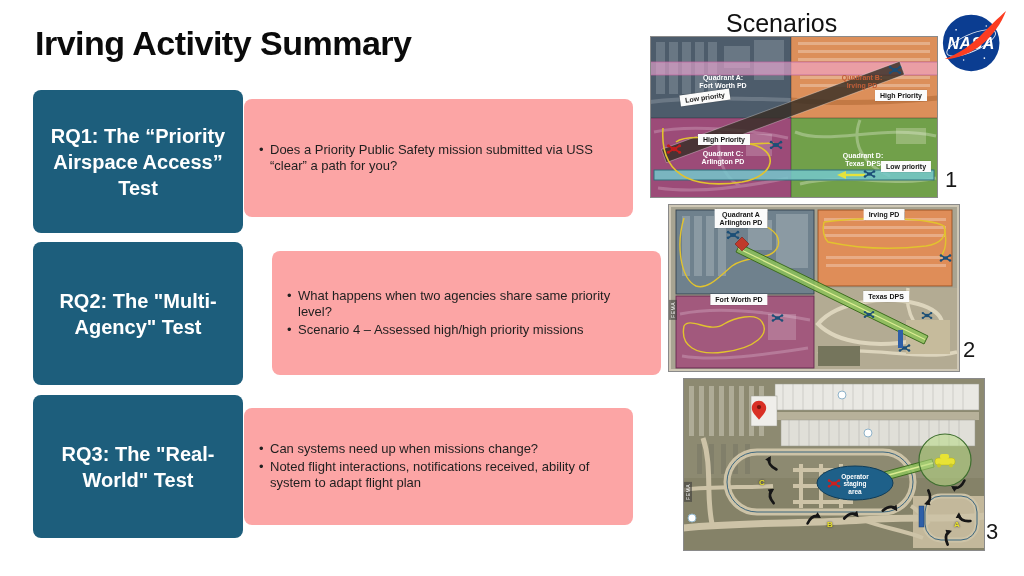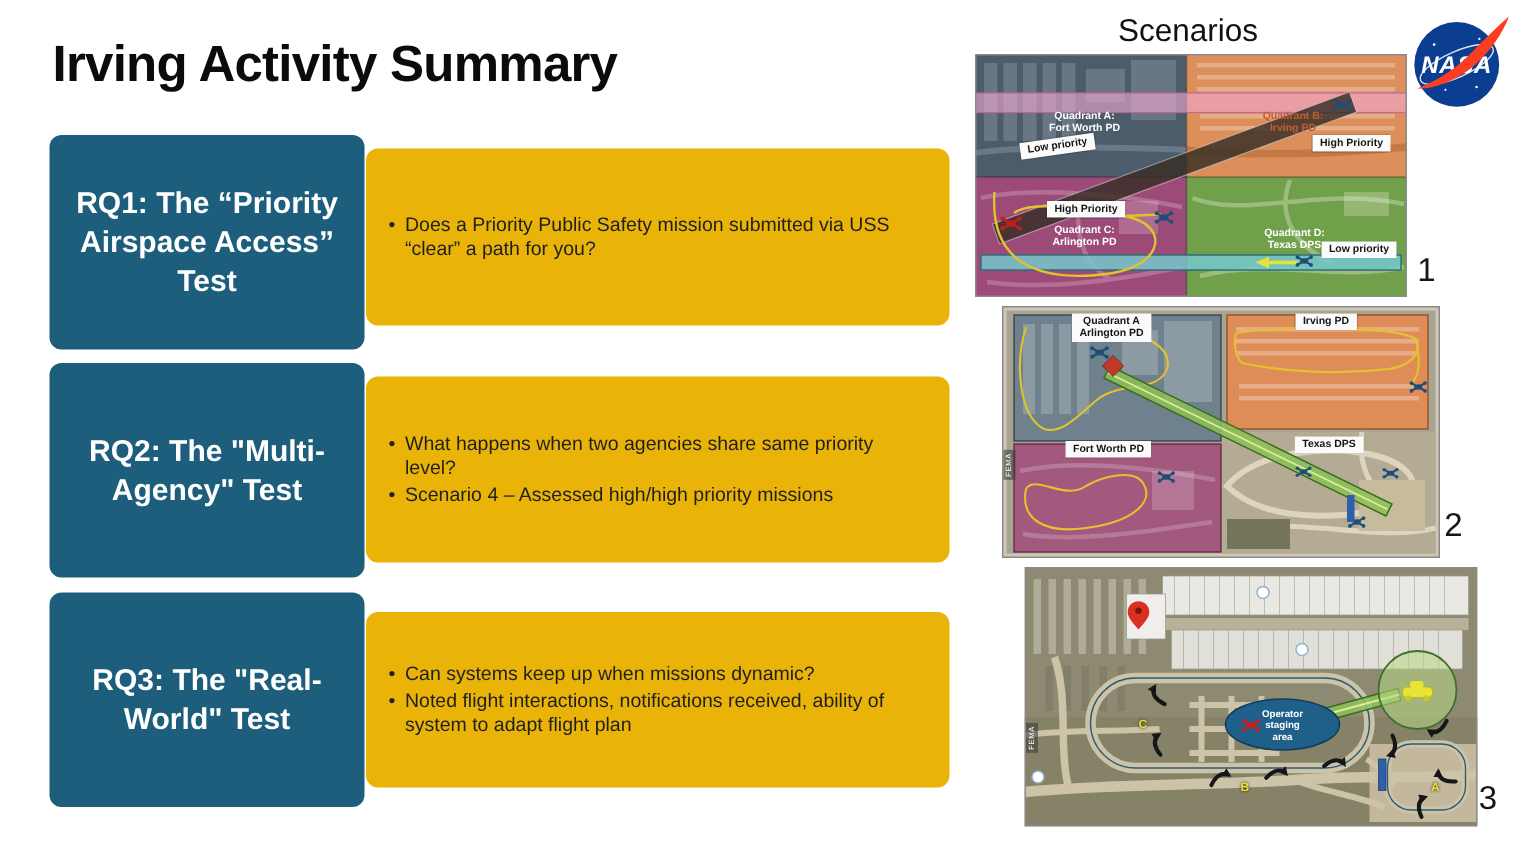--- a/index.html
+++ b/index.html
@@ -12,36 +12,36 @@
     color:#0b0b0b;letter-spacing:-0.5px;margin:0;
   }
   
   .rqbox{
     position:absolute;left:33px;width:210px;height:143px;background:#1d5e7c;
     border-radius:8px;display:flex;align-items:center;justify-content:center;
     text-align:center;padding:0 14px;box-sizing:border-box;z-index:2;
   }
   .rqbox h2{color:#fff;font-size:20px;line-height:1.3;margin:0;font-weight:700;}
   .bullets{
-    position:absolute;left:244px;width:389px;background:#eab308;border-radius:8px;
+    position:absolute;left:244px;width:389px;background:#fca5a5;border-radius:8px;
     display:flex;align-items:center;box-sizing:border-box;z-index:1;
   }
   .bullets ul{list-style:none;margin:0;padding:0 30px 0 14px;}
   .bullets li{
     position:relative;padding-left:12px;font-size:13px;line-height:1.27;
     color:#1f1f1f;margin:1px 0;
   }
   .bullets li::before{content:"•";position:absolute;left:1px;top:0;color:#1f1f1f;}
   .r1 .rqbox{top:90px;}  .r1 .bullets{top:99px;height:118px;}
-  .r2 .rqbox{top:242px;} .r2 .bullets{top:251px;height:124px;}
+  .r2 .rqbox{top:242px;} .r2 .bullets{top:251px;height:124px;margin-left:28px;}
   .r3 .rqbox{top:395px;} .r3 .bullets{top:408px;height:117px;}
   
   .scenarios{
-    position:absolute;left:726px;top:9px;width:132px;text-align:center;
-    font-size:21px;color:#111;
+    position:absolute;left:726px;top:9px;width:132px;text-align:left;
+    font-size:25px;color:#111;
   }
   .nasa{position:absolute;left:941px;top:9px;width:66px;height:66px;}
   .map{position:absolute;border:0;}
   .map svg.mapbg{position:absolute;left:0;top:0;width:100%;height:100%;}
   .map1{left:650px;top:36px;width:288px;height:162px;}
   .map2{left:668px;top:204px;width:292px;height:168px;}
   .map3{left:683px;top:378px;width:302px;height:173px;}
   .mapnum{position:absolute;font-size:22px;color:#161616;width:22px;text-align:center;}
   .n1{left:940px;top:167px;} .n2{left:958px;top:337px;} .n3{left:981px;top:519px;}
   
@@ -119,21 +119,21 @@
       </ul>
     </div>
   </section>
 
   <section class="r3">
     <div class="rqbox">
       <h2>RQ3: The "Real-World" Test</h2>
     </div>
     <div class="bullets">
       <ul>
-        <li>Can systems keep up when missions dynamic?</li>
+        <li>Can systems need up when missions change?</li>
         <li>Noted flight interactions, notifications received, ability of system to adapt flight plan</li>
       </ul>
     </div>
   </section>
 
   <div class="scenarios">Scenarios</div>
 
   <div class="nasa">
     <svg viewBox="0 0 70 70" width="66" height="66">
       <circle cx="32" cy="36" r="30" fill="#0b3d91"></circle>

